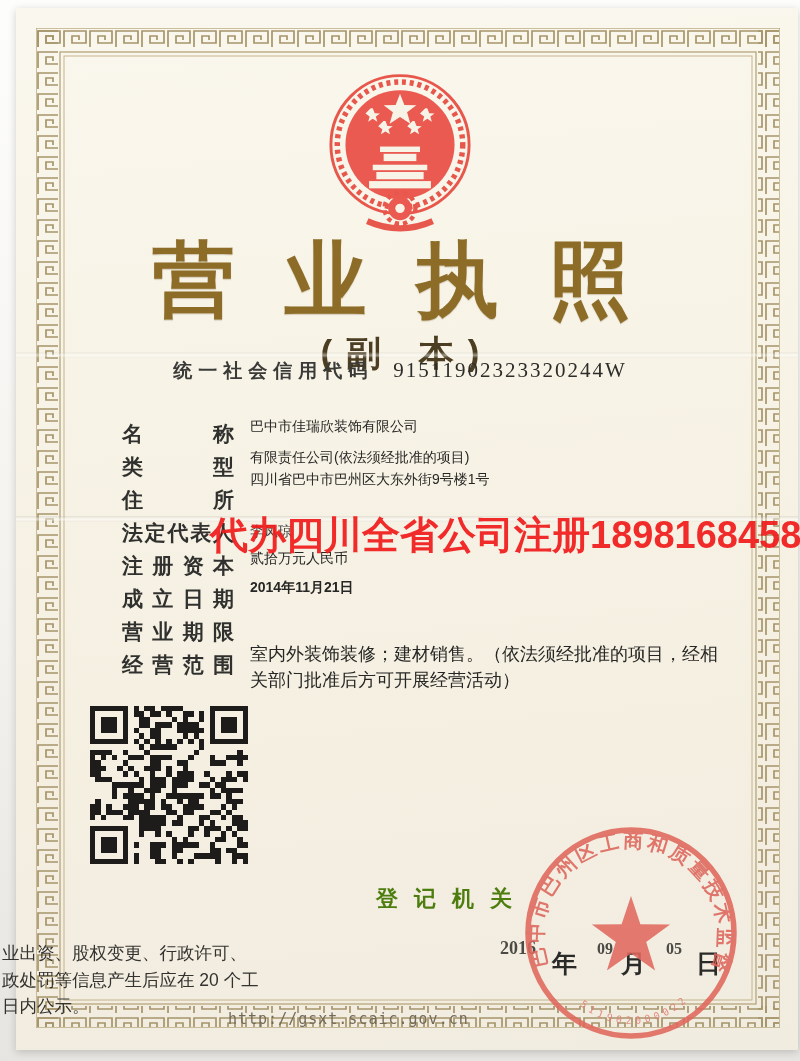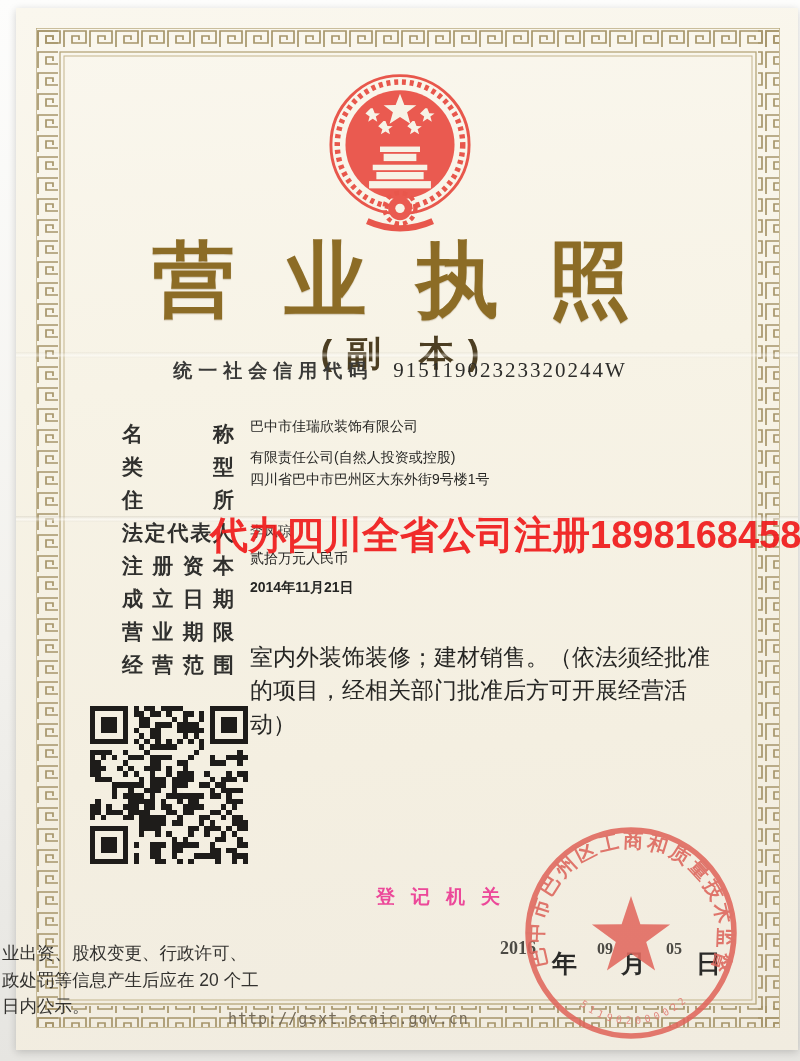--- a/index.html
+++ b/index.html
@@ -41,32 +41,32 @@
   .field-label {
     width:112px; flex:0 0 112px; font-size:21px; font-weight:700; color:#30302e;
     display:flex; justify-content:space-between; margin-top:4px;
   }
   .field-value { margin-left:16px; font-size:14px; color:#262624; line-height:1.45; max-width:480px; }
   .field-row:nth-child(2) .field-value { margin-top:-2px; }
   .field-row:nth-child(3) .field-value { margin-top:-13px; }
   .field-row:nth-child(4) .field-value { margin-top:6px; color:#3c3c3a; }
   .field-row:nth-child(6) .field-value,
   .field-row:nth-child(7) .field-value { font-family:"Liberation Sans", sans-serif; font-weight:600; margin-top:-4px; }
-  .field-row:nth-child(8) .field-value { margin-top:-6px; font-size:23px; }
+  .field-row:nth-child(8) .field-value { margin-top:-6px; font-size:18px; }
 
   .watermark {
     position:absolute; left:210px; top:510px; z-index:6; white-space:nowrap;
     font-size:38px; font-weight:700; color:#f01d1d; opacity:.93; letter-spacing:0px;
   }
 
   .qr { position:absolute; left:90px; top:706px; width:158px; height:158px; z-index:2; }
 
   .reg-label {
     position:absolute; left:376px; top:884px; z-index:2;
-    font-size:19px; font-weight:700; color:#ec4899; letter-spacing:16px; white-space:nowrap;
+    font-size:22px; font-weight:700; color:#4d7c0f; letter-spacing:16px; white-space:nowrap;
   }
   .seal { position:absolute; left:512px; top:814px; z-index:5; opacity:.88; pointer-events:none; }
 
   .issue-date { position:absolute; left:500px; top:936px; z-index:4; display:flex; align-items:flex-start; white-space:nowrap; }
   .issue-date .num { font-family:"Liberation Serif", serif; color:#4c4a44; font-weight:600; }
   .issue-date .y { font-size:18px; margin-top:2px; }
   .issue-date .cjk { font-size:25px; font-weight:700; color:#2a2a28; margin-top:11px; }
   .issue-date .m, .issue-date .d { font-size:16px; margin-top:4px; }
   .sp16 { margin-left:16px; } .sp20 { margin-left:20px; } .sp8 { margin-left:8px; } .sp14 { margin-left:14px; }
 
@@ -137,21 +137,21 @@
         <span>名</span>
         <span>称</span>
       </div>
       <div class="field-value">巴中市佳瑞欣装饰有限公司</div>
     </div>
     <div class="field-row">
       <div class="field-label">
         <span>类</span>
         <span>型</span>
       </div>
-      <div class="field-value">有限责任公司(自然人投资或控股)</div>
+      <div class="field-value">有限责任公司(依法须经批准的项目)</div>
     </div>
     <div class="field-row">
       <div class="field-label">
         <span>住</span>
         <span>所</span>
       </div>
       <div class="field-value">四川省巴中市巴州区大东外街9号楼1号</div>
     </div>
     <div class="field-row">
       <div class="field-label">

